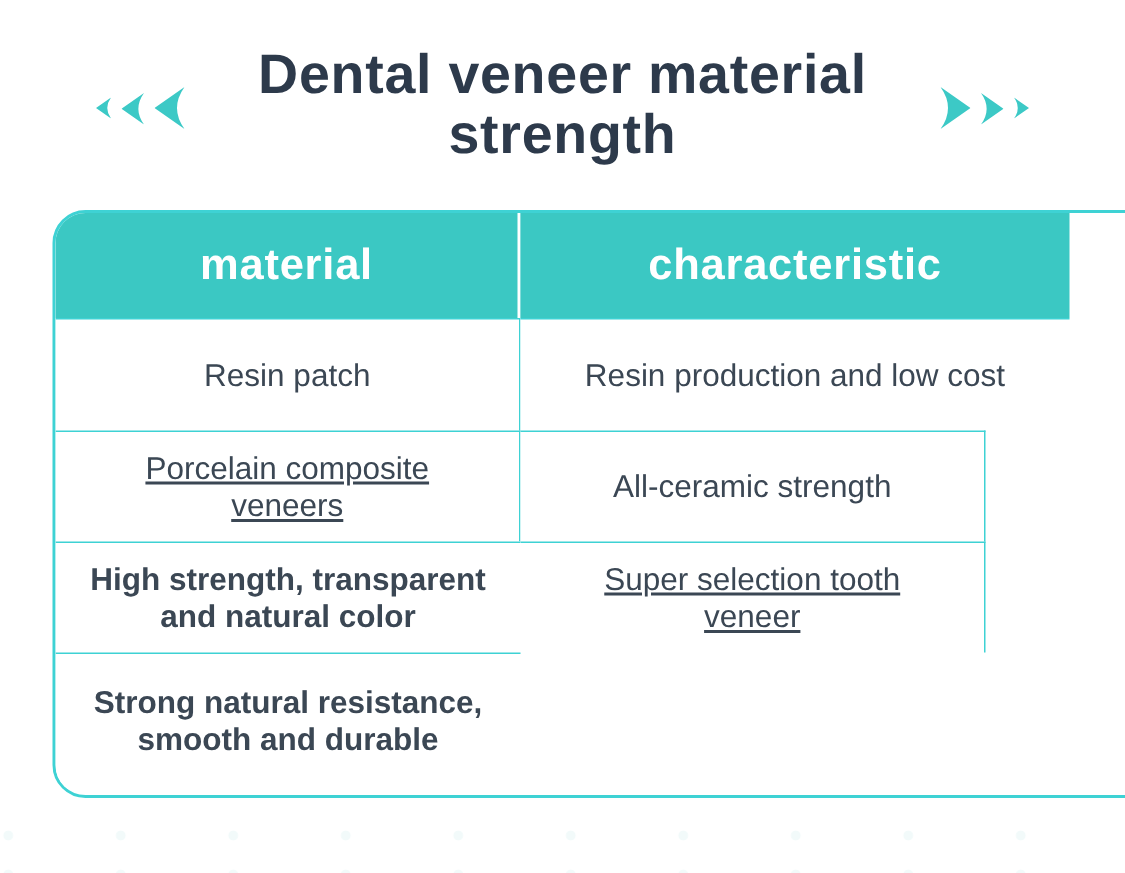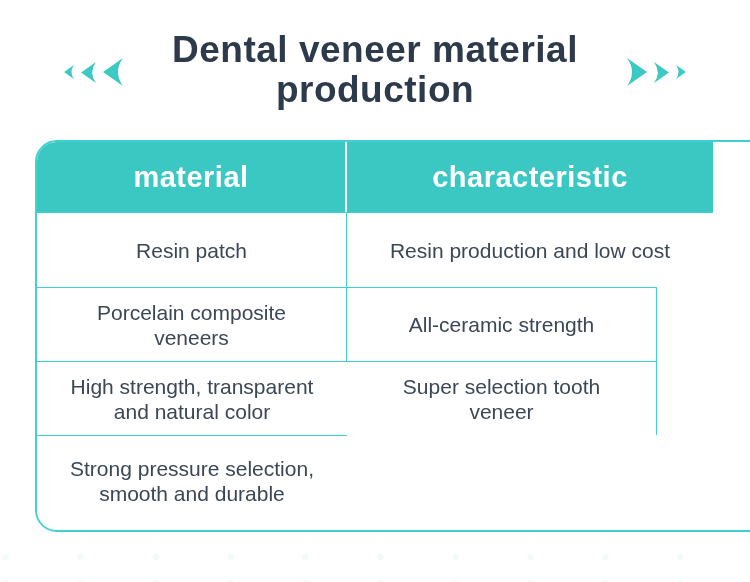--- a/index.html
+++ b/index.html
@@ -78,22 +78,22 @@
   .header-cell.col1 { border-right: 2px solid #ffffff; }
   .body-cell {
     color: #3b4754;
     font-size: 21px;
     line-height: 25px;
     border-top: 1.5px solid #3ed2d4;
     background: #ffffff;
   }
   .body-cell.col1 { border-right: 1.5px solid #3ed2d4; }
   .body-cell.col1 { max-width: 310px; }
-  .wrap-narrow { max-width: 250px; }
-  .wrap-medium { max-width: 320px; }
+  .wrap-narrow { max-width: 250px; text-decoration: underline; }
+  .wrap-medium { max-width: 320px; font-weight: bold; }
 
   
   .bottom-texture {
     position: absolute;
     left: 0;
     top: 536px;
     width: 750px;
     height: 46px;
     background-image: radial-gradient(circle, #f2fafa 3px, transparent 3.5px);
     background-size: 75px 26px;
@@ -119,21 +119,21 @@
     </span>
     <span>
       <svg width="20" height="28" viewBox="0 0 20 28">
           <path d="M20,0 Q10,14 20,28 L0,14 Z" fill="#3cc9c6"></path>
         </svg>
     </span>
   </div>
 
   <h1 class="page-title">
     <span>Dental veneer material</span>
-    <span>production</span>
+    <span>strength</span>
   </h1>
 
   <div class="arrow-group right">
     <span>
       <svg width="20" height="28" viewBox="0 0 20 28">
           <path d="M0,0 Q10,14 0,28 L20,14 Z" fill="#3cc9c6"></path>
         </svg>
     </span>
     <span>
       <svg width="15" height="21" viewBox="0 0 15 21">
@@ -173,18 +173,18 @@
     <span>All-ceramic strength</span>
   </div>
   <div class="cell body-cell col2">
     <span class="wrap-medium">High strength, transparent and natural color</span>
   </div>
 
   <div class="cell body-cell col1">
     <span class="wrap-narrow">Super selection tooth veneer</span>
   </div>
   <div class="cell body-cell col2">
-    <span class="wrap-medium">Strong pressure selection, smooth and durable</span>
+    <span class="wrap-medium">Strong natural resistance, smooth and durable</span>
   </div>
 
 </div>
 
 <div class="bottom-texture"></div>
 
 </body></html>

